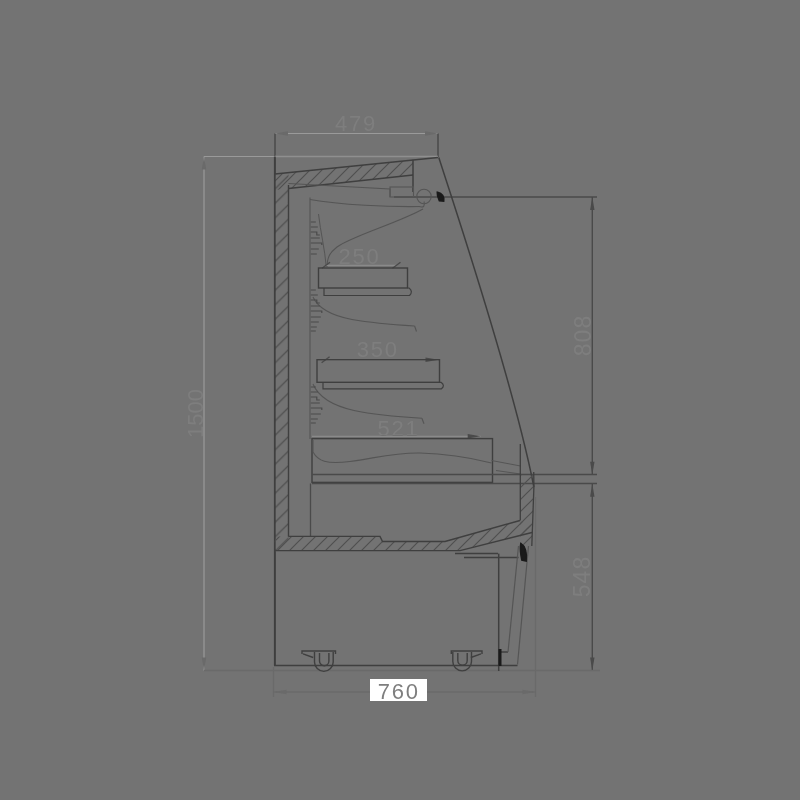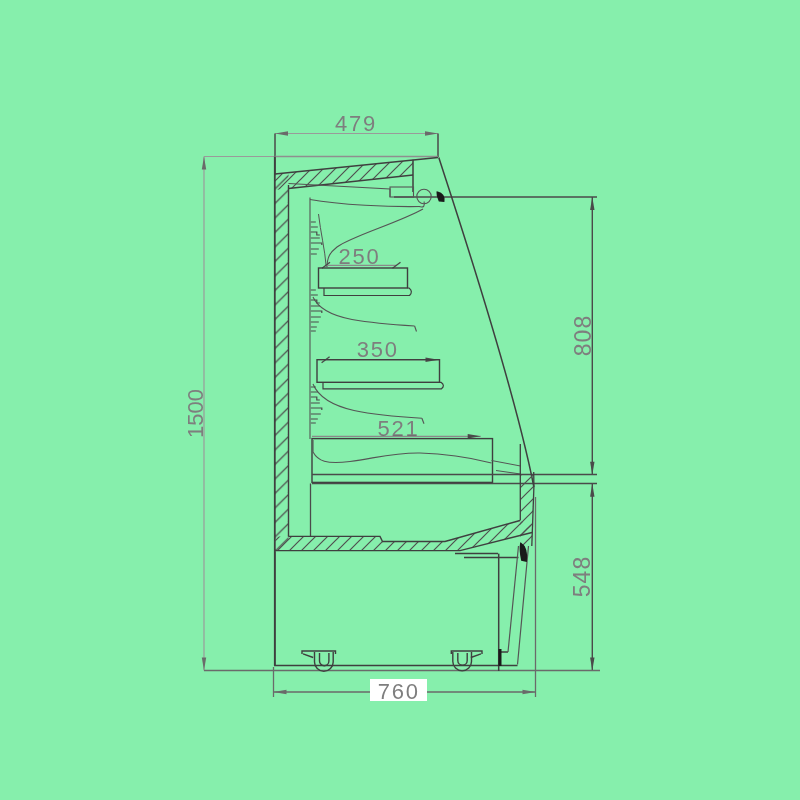--- a/index.html
+++ b/index.html
@@ -1,16 +1,16 @@
 <!DOCTYPE html>
 <html><head>
 <meta charset="utf-8">
 <style>
   html,body{margin:0;padding:0;background:#fff;}
-  .wrap{width:800px;height:800px;position:relative;background:#86efac;transform:translateZ(0);}
+  .wrap{width:800px;height:800px;position:relative;background:#737373;transform:translateZ(0);}
   text{font-family:"Liberation Sans",sans-serif;fill:#7e7e7e;mix-blend-mode:multiply;}
 </style>
 </head>
 <body>
 <div class="wrap">
 <svg style="opacity:0.999;filter:blur(0.4px)" width="800" height="800" viewBox="0 0 800 800">
 <defs>
   <pattern id="hatch" width="12" height="12" patternUnits="userSpaceOnUse">
     <path d="M-3,15 L15,-3 M-9,9 L9,-9 M3,21 L21,3" stroke="#4f4f4f" stroke-width="1.2" fill="none"></path>
   </pattern>

